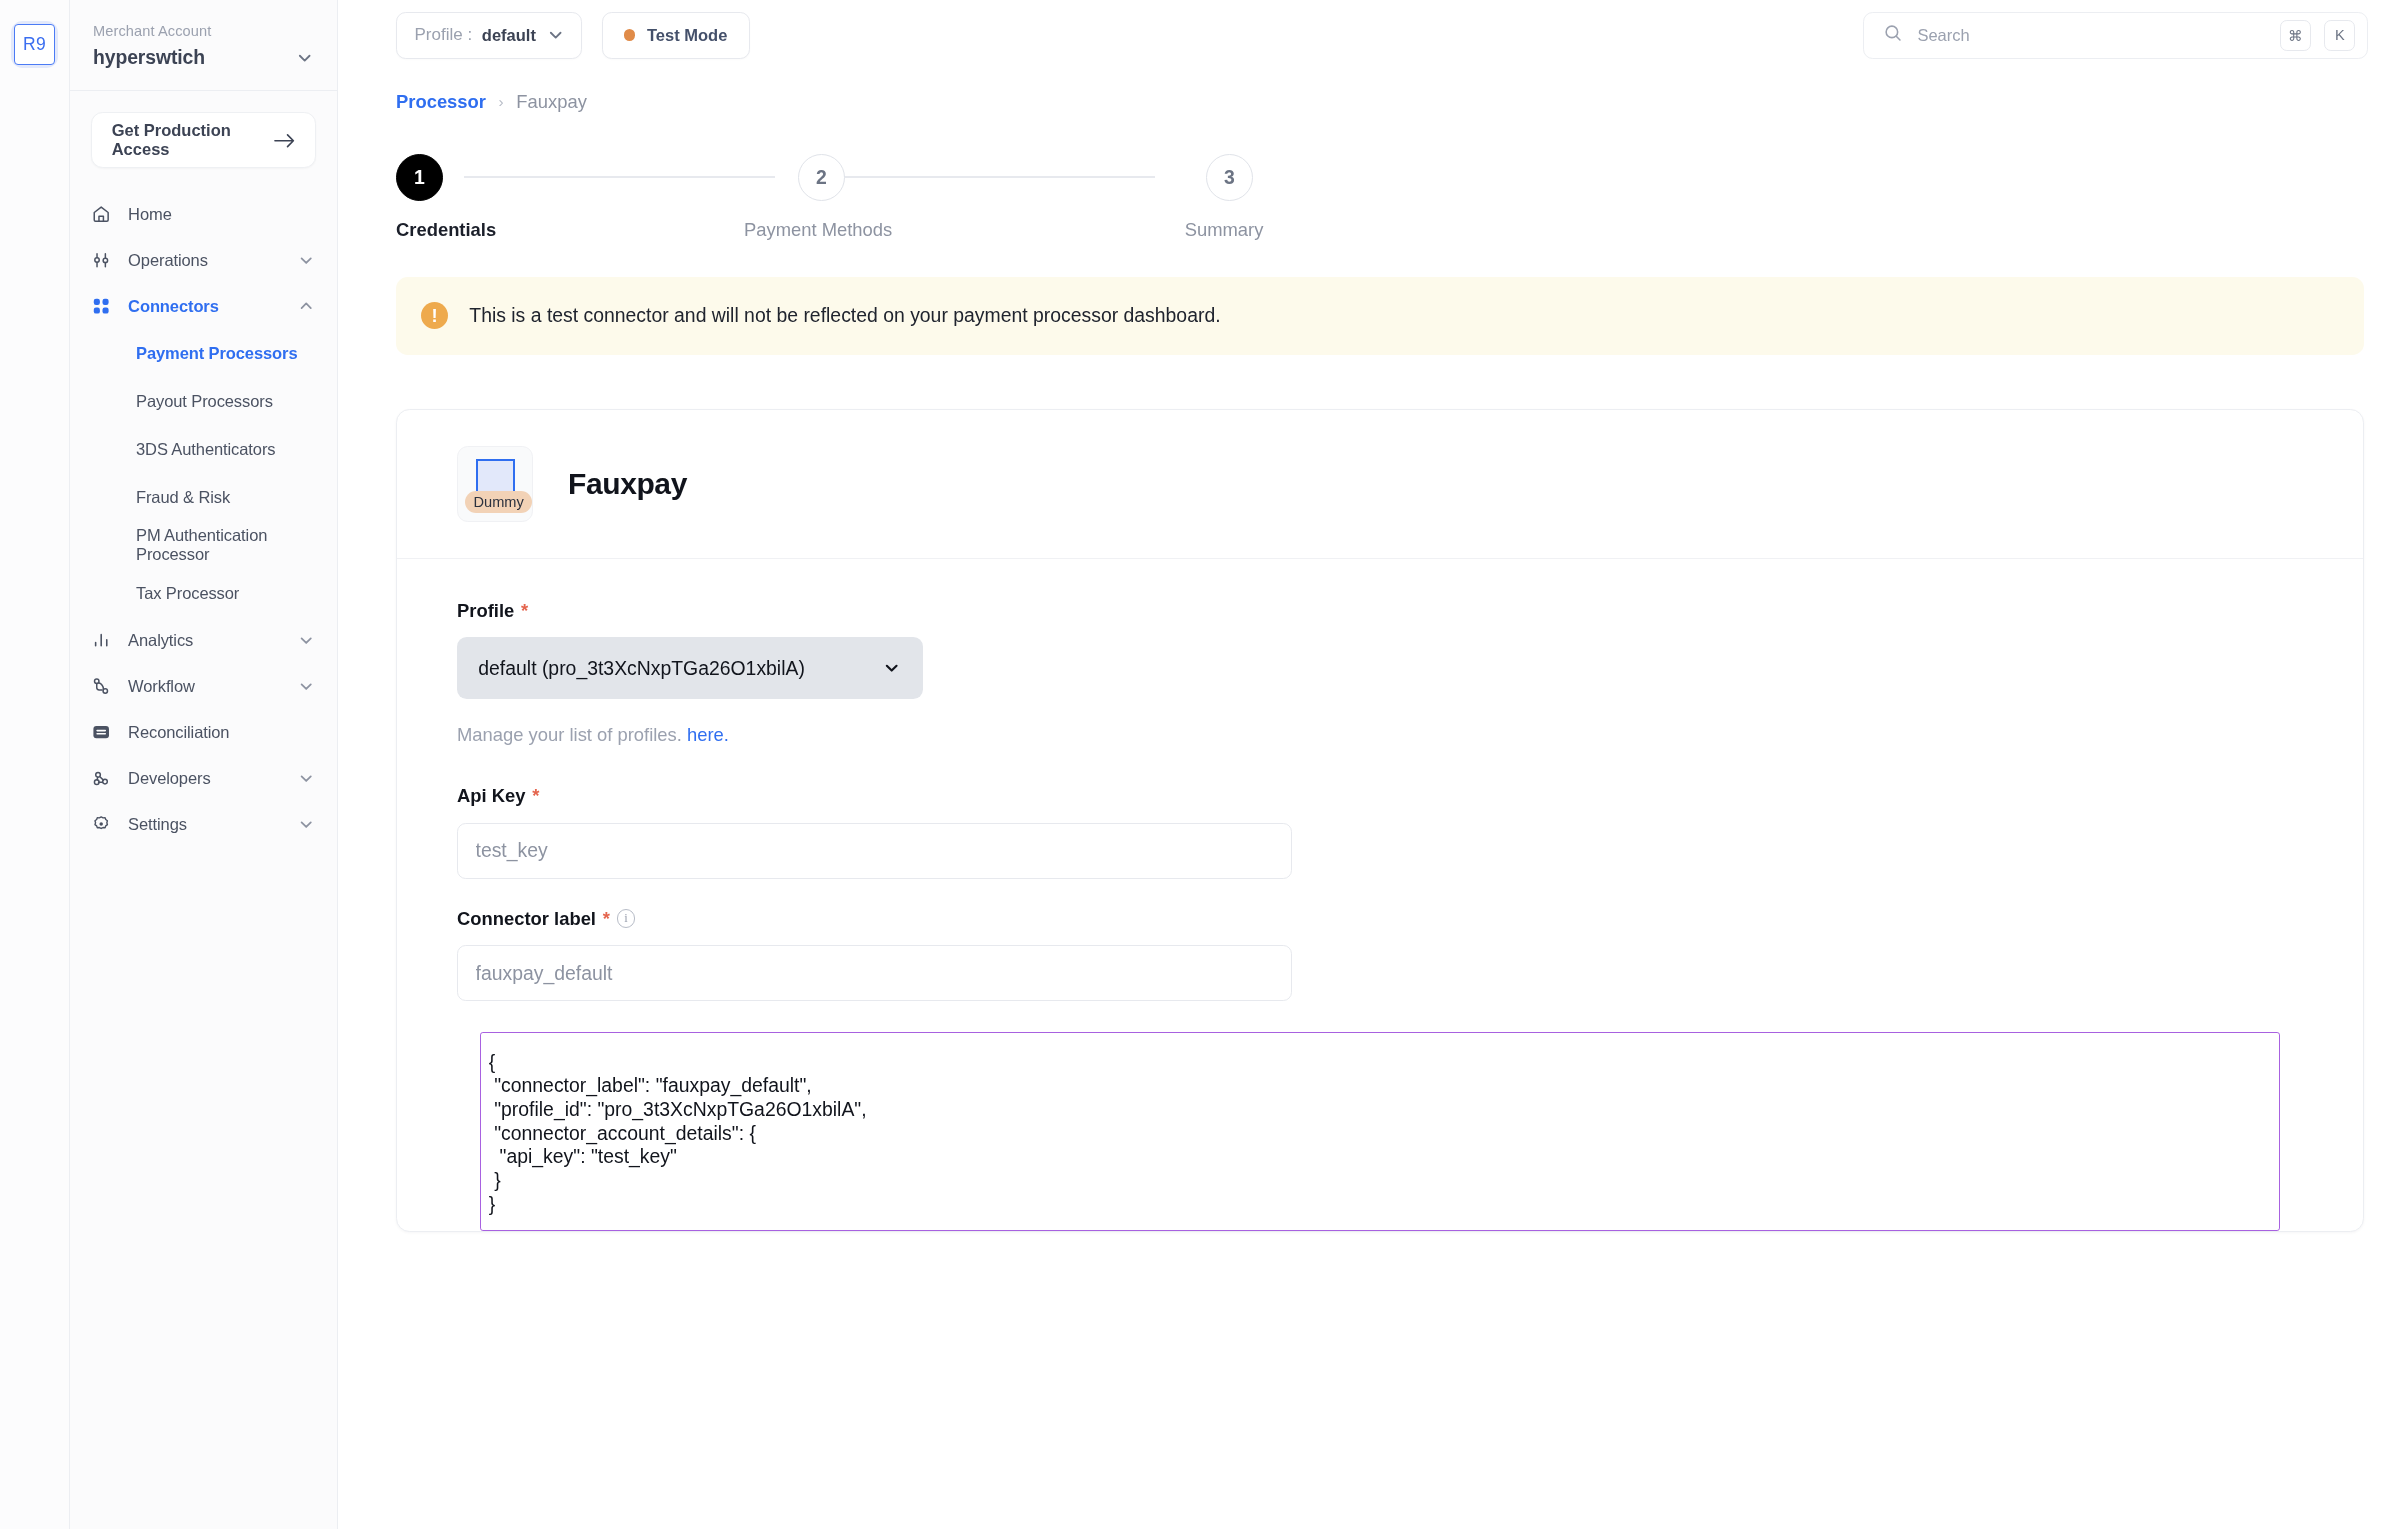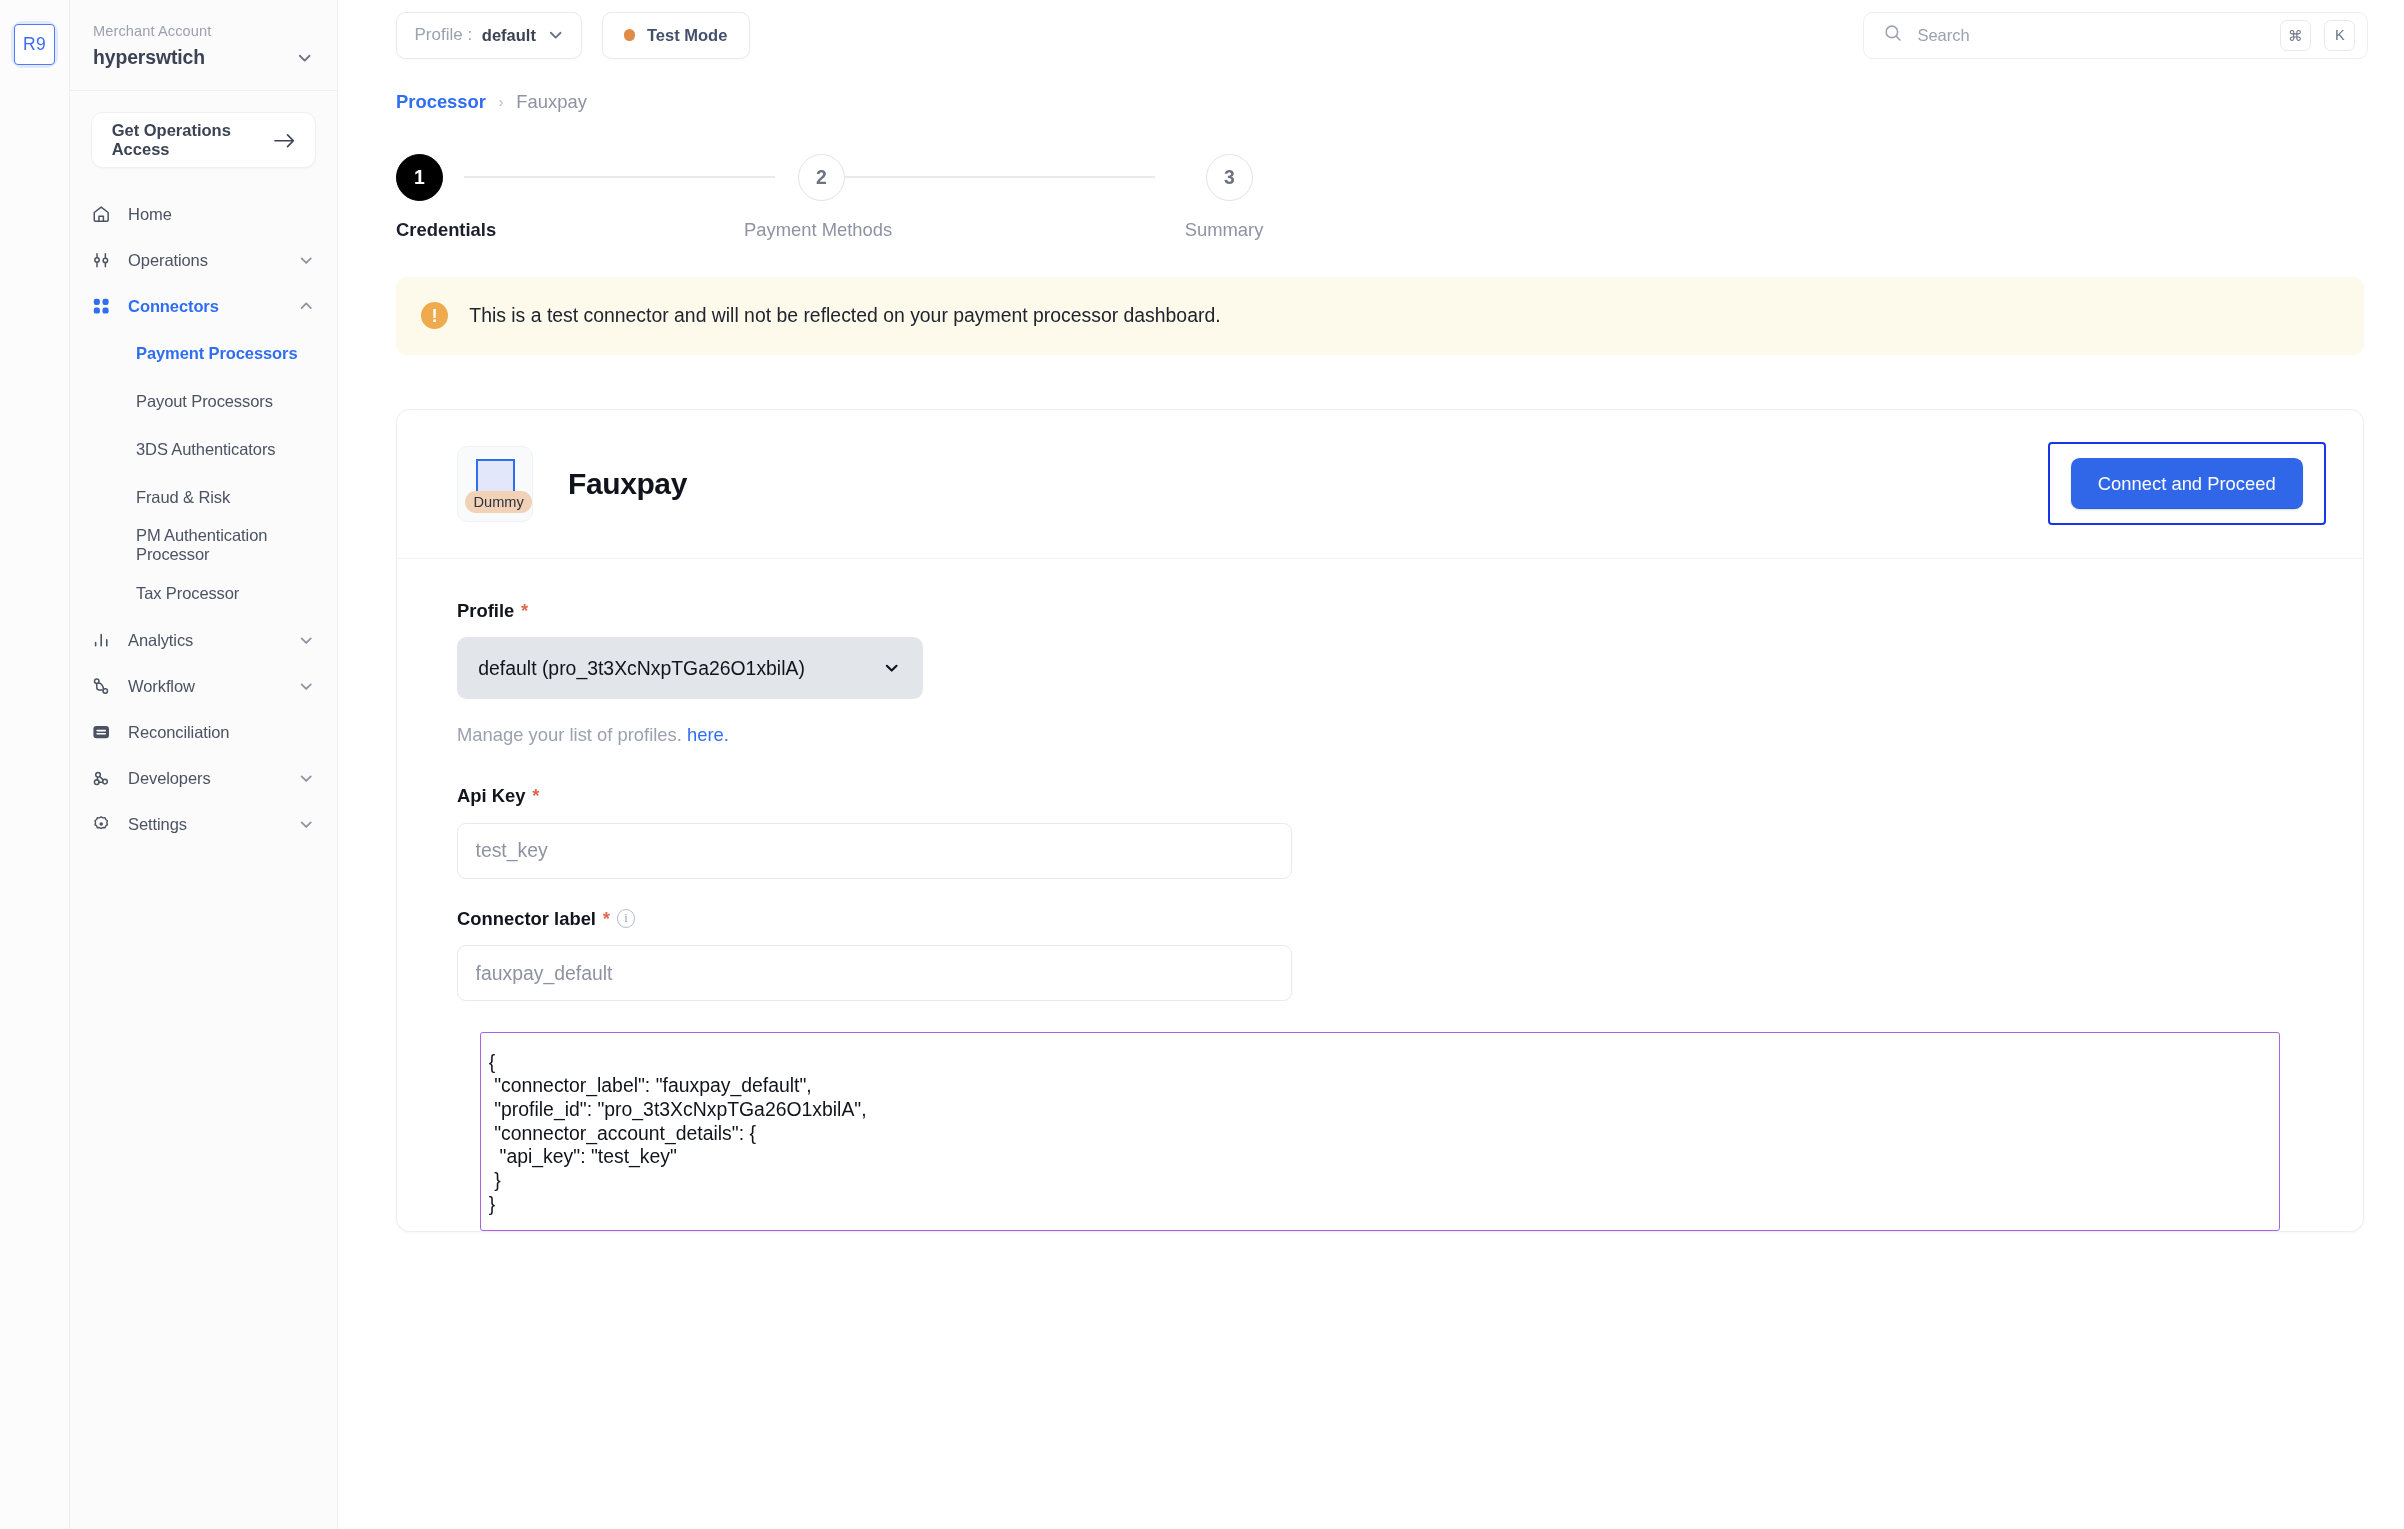--- a/index.html
+++ b/index.html
@@ -426,21 +426,21 @@
         <div class="merchant-name">hyperswtich</div>
         <span class="chev">
           <svg width="19.4" height="19.4" viewBox="0 0 20 20" fill="none">
               <path d="M5 8l5 5 5-5" stroke="#6c7484" stroke-width="1.9" stroke-linecap="round" stroke-linejoin="round"></path>
             </svg>
         </span>
       </div>
     </div>
 
     <div class="prod-access">
-      <span class="t">Get Operations Access</span>
+      <span class="t">Get Production Access</span>
       <span class="arrow-r">
         <svg width="21.3" height="15.5" viewBox="0 0 22 16" fill="none">
             <path d="M1 8h19M14 2l6 6-6 6" stroke="#3c4354" stroke-width="1.7" stroke-linecap="round" stroke-linejoin="round"></path>
           </svg>
       </span>
     </div>
 
     <div class="nav">
 
       <div class="nav-item">
@@ -647,23 +647,20 @@
 
       <div class="card">
 
         <div class="card-head">
           <div class="logo-tile">
             <div class="logo-sq"></div>
             <div class="logo-pill">Dummy</div>
           </div>
           <div class="card-title">Fauxpay</div>
 
-          <div class="cta-focus">
-            <button class="cta">Connect and Proceed</button>
-          </div>
         </div>
 
         <div class="card-body">
 
           <div class="fld">
             <div class="fld-label">
               <span>Profile</span>
               <span class="req">*</span>
             </div>
             <div class="select-pill">

